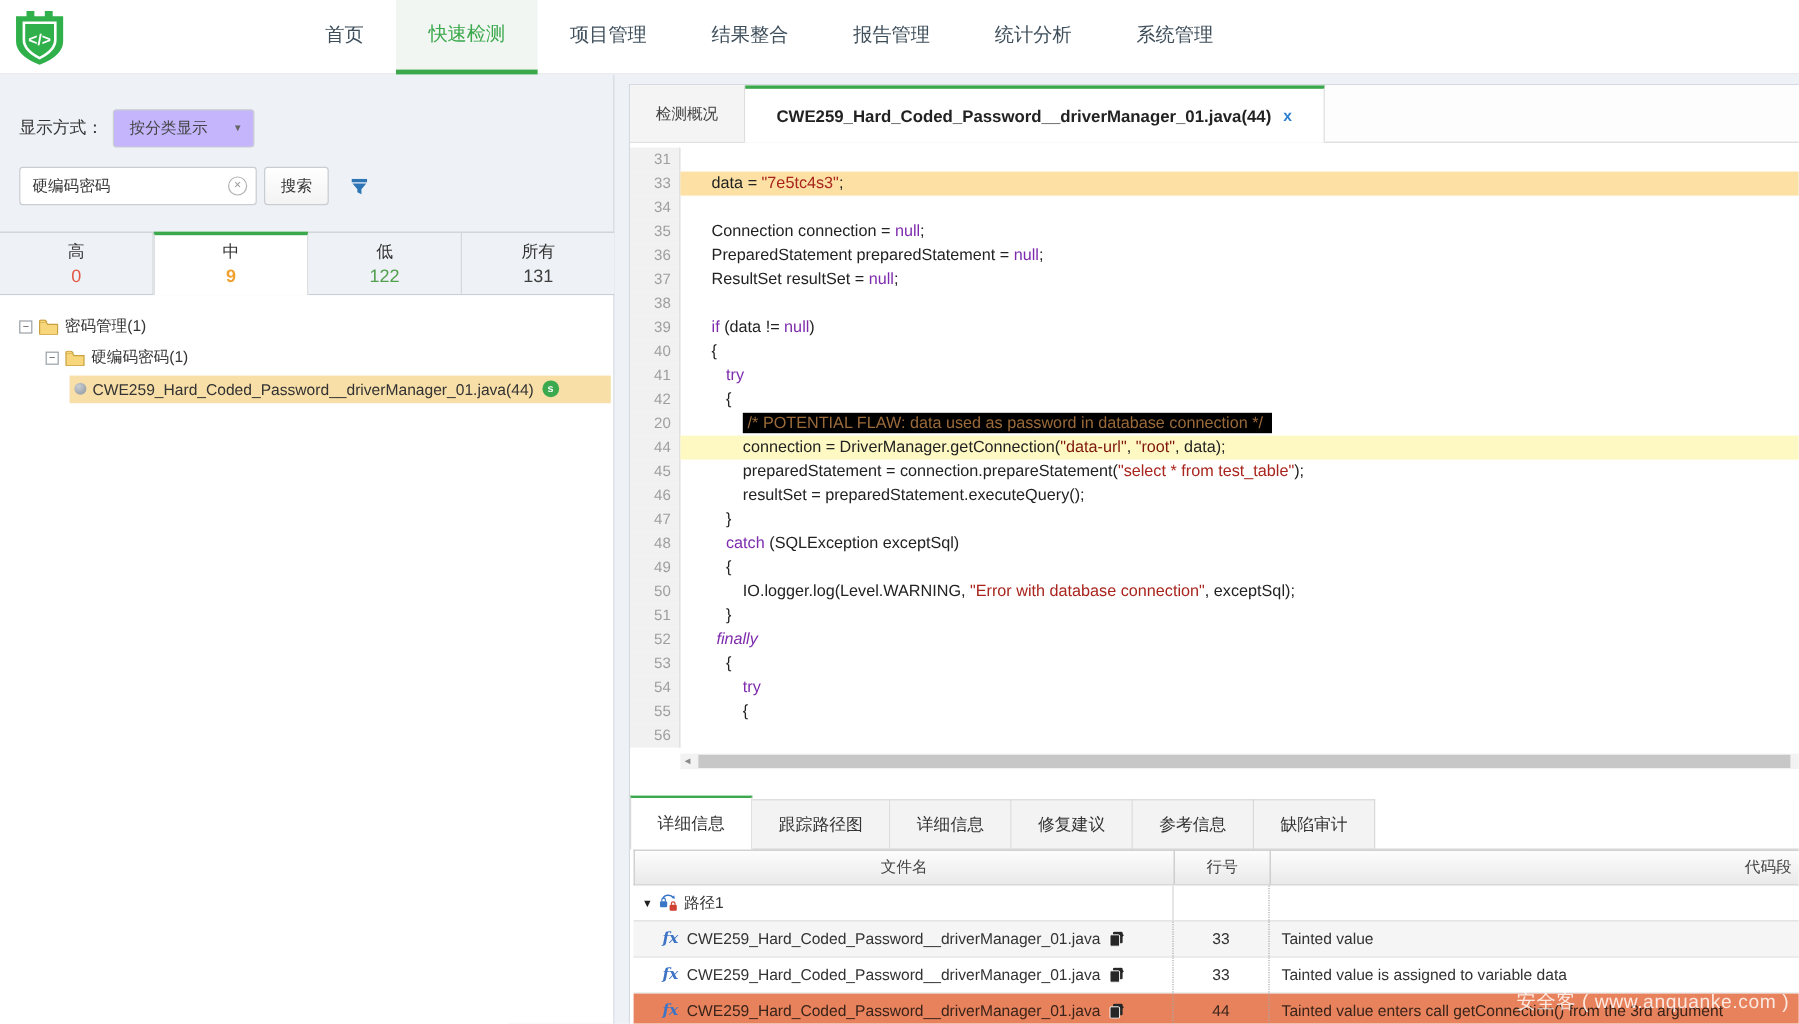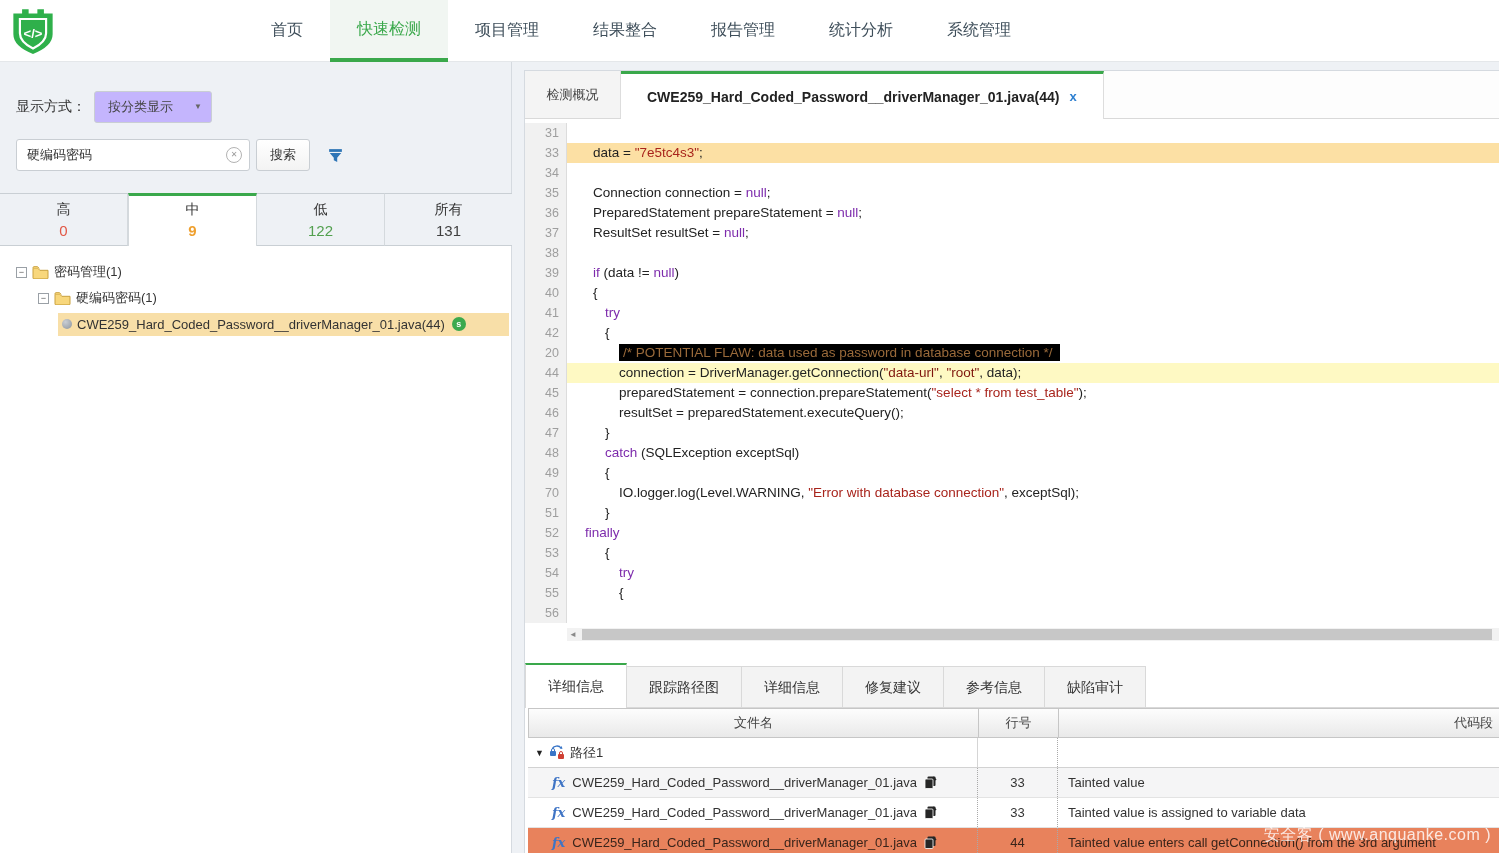--- a/index.html
+++ b/index.html
@@ -20,21 +20,21 @@
 
   
   .sidebar { position:absolute; left:0; top:62px; width:512px; bottom:0; background:#eef1f5;
              border-right:1px solid #d5dae0; }
   .ctrl-row1 { position:absolute; left:16px; top:29px; display:flex; align-items:center; }
   .ctrl-label { font-size:14px; color:#333; margin-right:8px; }
   .select-box { position:relative; width:118px; height:32px; background:#c4b5fd; border:1px solid #c9ced3;
                 border-radius:3px; font-size:13px; color:#444; line-height:30px; padding-left:13px; cursor:pointer; }
   .select-caret { position:absolute; right:9px; top:0; font-size:8px; color:#666; line-height:30px; }
   .ctrl-row2 { position:absolute; left:16px; top:77px; display:flex; align-items:center; }
-  .search-wrap { position:relative; width:234px; height:32px; }
+  .search-wrap { position:relative; width:198px; height:32px; }
   .search-input { width:100%; height:100%; border:1px solid #c9ced3; border-radius:3px; background:#fff;
                   font-size:13px; color:#333; padding:0 28px 0 10px; outline:none;
                   font-family:"Liberation Sans",sans-serif; }
   .clear-icon { position:absolute; right:8px; top:8px; width:16px; height:16px; border:1px solid #b3b3b3;
                 border-radius:50%; color:#9a9a9a; font-size:8px; line-height:14px; text-align:center; cursor:pointer; }
   .search-btn { width:54px; height:32px; margin-left:6px; background:linear-gradient(#ffffff,#f3f3f3);
                 border:1px solid #c9ced3; border-radius:3px; font-size:13px; color:#333; cursor:pointer;
                 font-family:"Liberation Sans",sans-serif; }
   .funnel { margin-left:17px; cursor:pointer; display:flex; align-items:center; }
 
@@ -239,21 +239,21 @@
       <div class="code-line">
         <span class="gutter">34</span>
         <span class="code-content" style="padding-left: 6px;"></span>
       </div>
       <div class="code-line">
         <span class="gutter">35</span>
         <span class="code-content" style="padding-left: 26px;"><span class="seg-pl">Connection connection = </span><span class="seg-kw">null</span><span class="seg-pl">;</span></span>
       </div>
       <div class="code-line">
         <span class="gutter">36</span>
-        <span class="code-content" style="padding-left: 26px;"><span class="seg-pl">PreparedStatement prepareStatement = </span><span class="seg-kw">null</span><span class="seg-pl">;</span></span>
+        <span class="code-content" style="padding-left: 26px;"><span class="seg-pl">PreparedStatement preparedStatement = </span><span class="seg-kw">null</span><span class="seg-pl">;</span></span>
       </div>
       <div class="code-line">
         <span class="gutter">37</span>
         <span class="code-content" style="padding-left: 26px;"><span class="seg-pl">ResultSet resultSet = </span><span class="seg-kw">null</span><span class="seg-pl">;</span></span>
       </div>
       <div class="code-line">
         <span class="gutter">38</span>
         <span class="code-content" style="padding-left: 6px;"></span>
       </div>
       <div class="code-line">
@@ -294,30 +294,30 @@
       </div>
       <div class="code-line">
         <span class="gutter">48</span>
         <span class="code-content" style="padding-left: 38px;"><span class="seg-kw">catch</span><span class="seg-pl"> (SQLException exceptSql)</span></span>
       </div>
       <div class="code-line">
         <span class="gutter">49</span>
         <span class="code-content" style="padding-left: 38px;"><span class="seg-pl">{</span></span>
       </div>
       <div class="code-line">
-        <span class="gutter">70</span>
+        <span class="gutter">50</span>
         <span class="code-content" style="padding-left: 52px;"><span class="seg-pl">IO.logger.log(Level.WARNING, </span><span class="seg-st">"Error with database connection"</span><span class="seg-pl">, exceptSql);</span></span>
       </div>
       <div class="code-line">
         <span class="gutter">51</span>
         <span class="code-content" style="padding-left: 38px;"><span class="seg-pl">}</span></span>
       </div>
       <div class="code-line">
         <span class="gutter">52</span>
-        <span class="code-content" style="padding-left: 18px;"><span class="seg-kw">finally</span></span>
+        <span class="code-content" style="padding-left: 30px; font-style: italic;"><span class="seg-kw">finally</span></span>
       </div>
       <div class="code-line">
         <span class="gutter">53</span>
         <span class="code-content" style="padding-left: 38px;"><span class="seg-pl">{</span></span>
       </div>
       <div class="code-line">
         <span class="gutter">54</span>
         <span class="code-content" style="padding-left: 52px;"><span class="seg-kw">try</span></span>
       </div>
       <div class="code-line">

